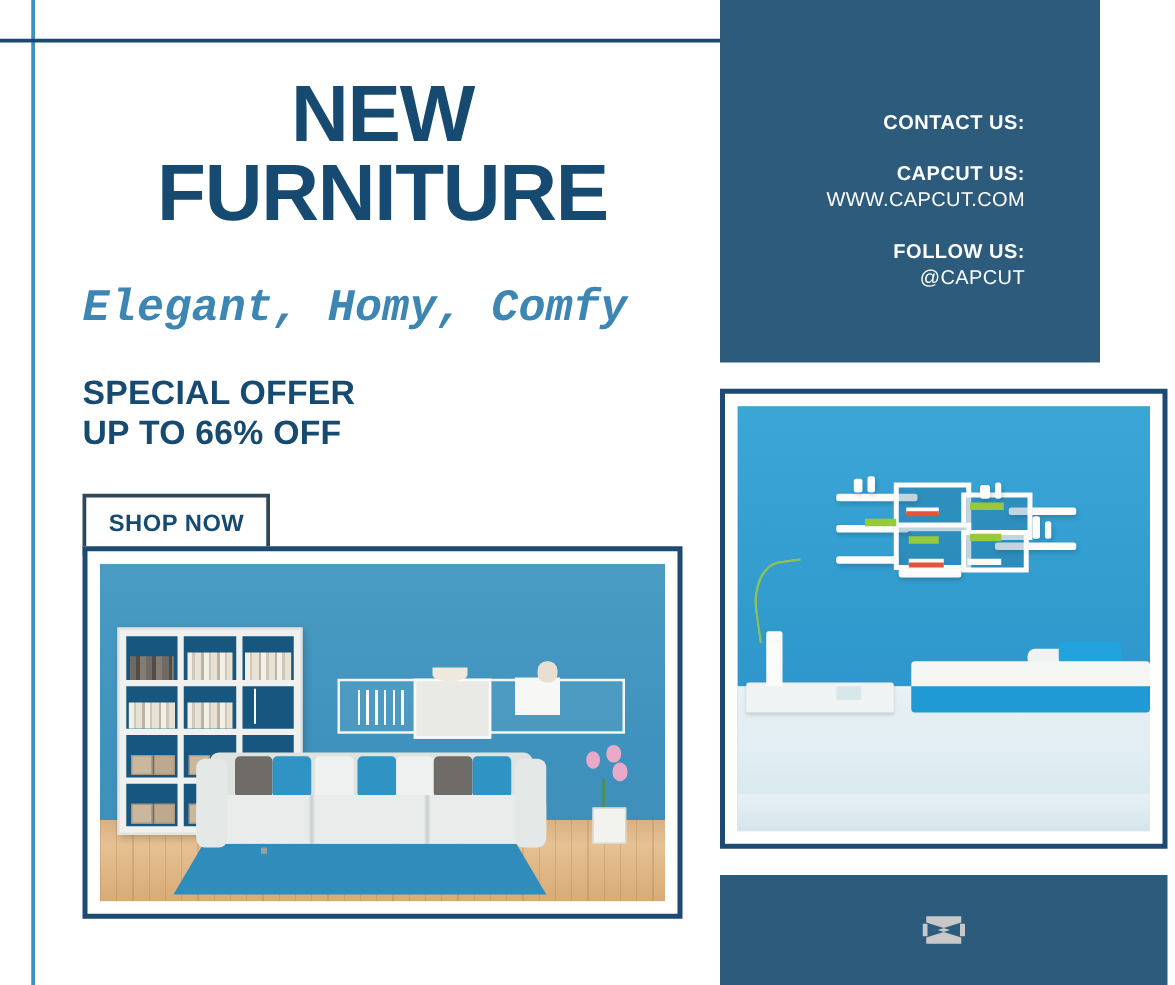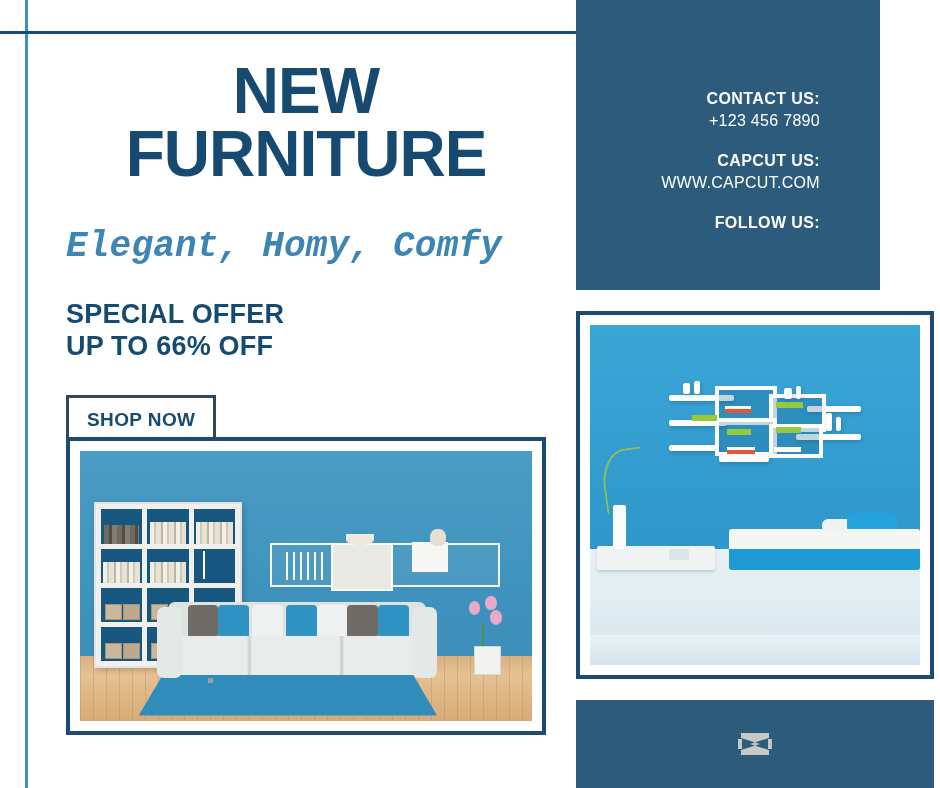--- a/index.html
+++ b/index.html
@@ -298,28 +298,28 @@
           <div class="lr-pot"></div>
         </div>
       </div>
     </div>
   </div>
 
   <div class="contact-panel">
     <div class="contact-inner">
       <div class="c-block">
         <div class="c-label">CONTACT US:</div>
-        <div class="c-value">+123 456 7890</div>
       </div>
       <div class="c-block">
         <div class="c-label">CAPCUT US:</div>
         <div class="c-value">WWW.CAPCUT.COM</div>
       </div>
       <div class="c-block">
         <div class="c-label">FOLLOW US:</div>
+        <div class="c-value">@CAPCUT</div>
       </div>
     </div>
   </div>
   <div class="contact-rule"></div>
 
   <div class="frame photo-right">
     <div class="photo">
       <div class="bd">
         <div class="bd-wall"></div>
         <div class="bd-floor">

